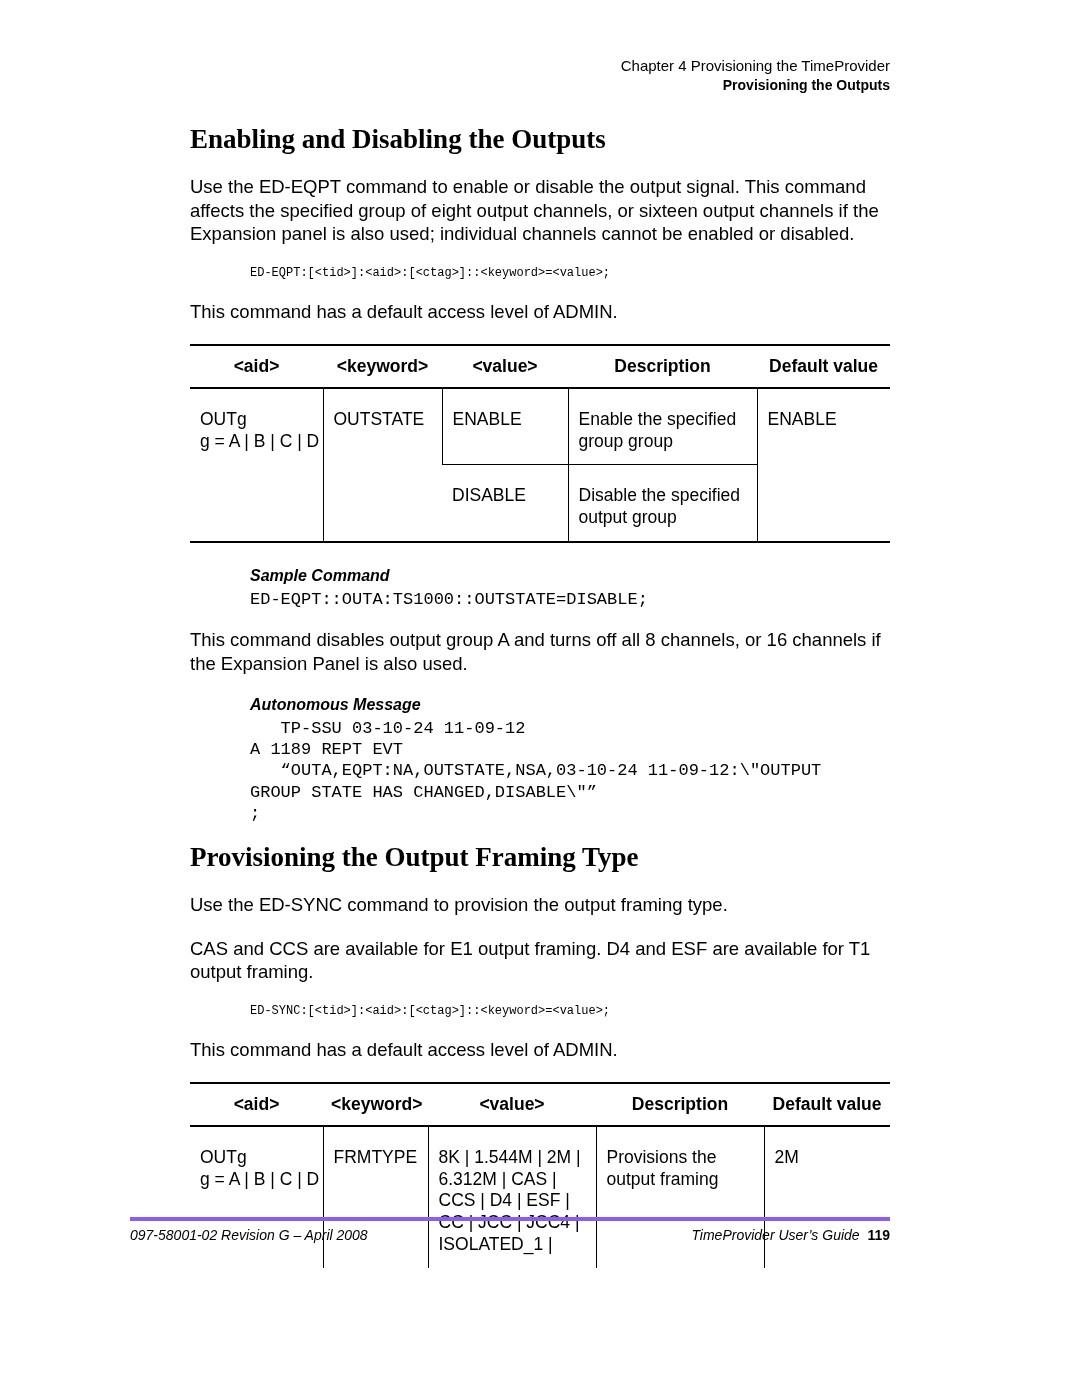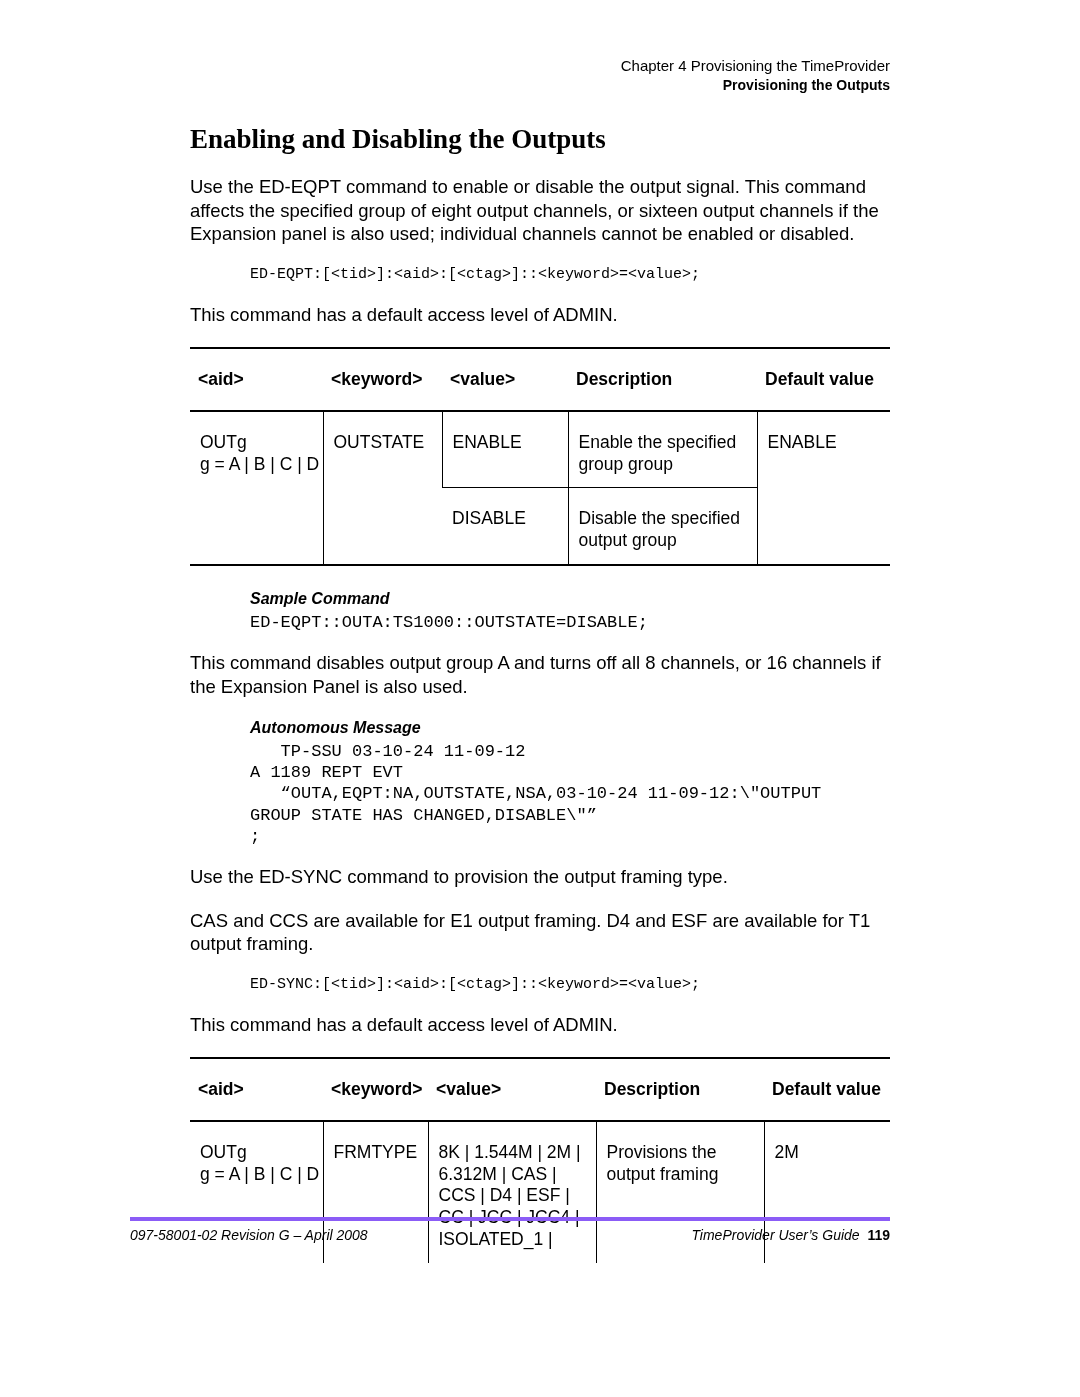--- a/index.html
+++ b/index.html
@@ -32,21 +32,21 @@
     font-size: 27px;
     margin: 0 0 20px 0;
   }
   p.body {
     font-size: 18.5px;
     line-height: 1.28;
     margin: 0 0 20px 0;
   }
   pre.code, .mono {
     font-family: "Courier New", Courier, monospace;
-    font-size: 15px;
+    font-size: 12px;
     white-space: pre;
     margin: 0 0 20px 0;
   }
   pre.code.indent1 { margin-left: 60px; }
   .subhead {
     font-weight: bold;
     font-style: italic;
     font-size: 16px;
     margin: 0 0 4px 60px;
   }
@@ -61,22 +61,22 @@
     width: 100%;
     border-collapse: collapse;
     margin: 10px 0 24px 0;
     font-size: 17.5px;
     table-layout: fixed;
   }
   table.param thead th {
     border-top: 2px solid #000;
     border-bottom: 2px solid #000;
     font-weight: bold;
-    text-align: left;
-    padding: 20px 8px;
+    text-align: center;
+    padding: 10px 8px;
   }
   table.param tbody td {
     border-left: 1px solid #000;
     padding: 20px 10px 12px 10px;
     vertical-align: top;
     text-align: left;
     line-height: 1.25;
   }
   table.param tbody td:first-child { border-left: none; }
   table.param tbody tr:last-child td { border-bottom: 2px solid #000; }
@@ -156,20 +156,21 @@
 
     <p class="body">This command disables output group A and turns off all 8 channels, or 16 channels if the Expansion Panel is also used.</p>
 
     <div class="subhead">Autonomous Message</div>
     <pre class="codeblock">   TP-SSU 03-10-24 11-09-12
 A 1189 REPT EVT
    “OUTA,EQPT:NA,OUTSTATE,NSA,03-10-24 11-09-12:\"OUTPUT
 GROUP STATE HAS CHANGED,DISABLE\"”
 ;</pre>
 
+    <h2>Provisioning the Output Framing Type</h2>
 
     <p class="body">Use the ED-SYNC command to provision the output framing type.</p>
     <p class="body">CAS and CCS are available for E1 output framing. D4 and ESF are available for T1 output framing.</p>
 
     <pre class="code indent1">ED-SYNC:[&lt;tid&gt;]:&lt;aid&gt;:[&lt;ctag&gt;]::&lt;keyword&gt;=&lt;value&gt;;</pre>
 
     <p class="body">This command has a default access level of ADMIN.</p>
 
     <table class="param">
       <colgroup>

